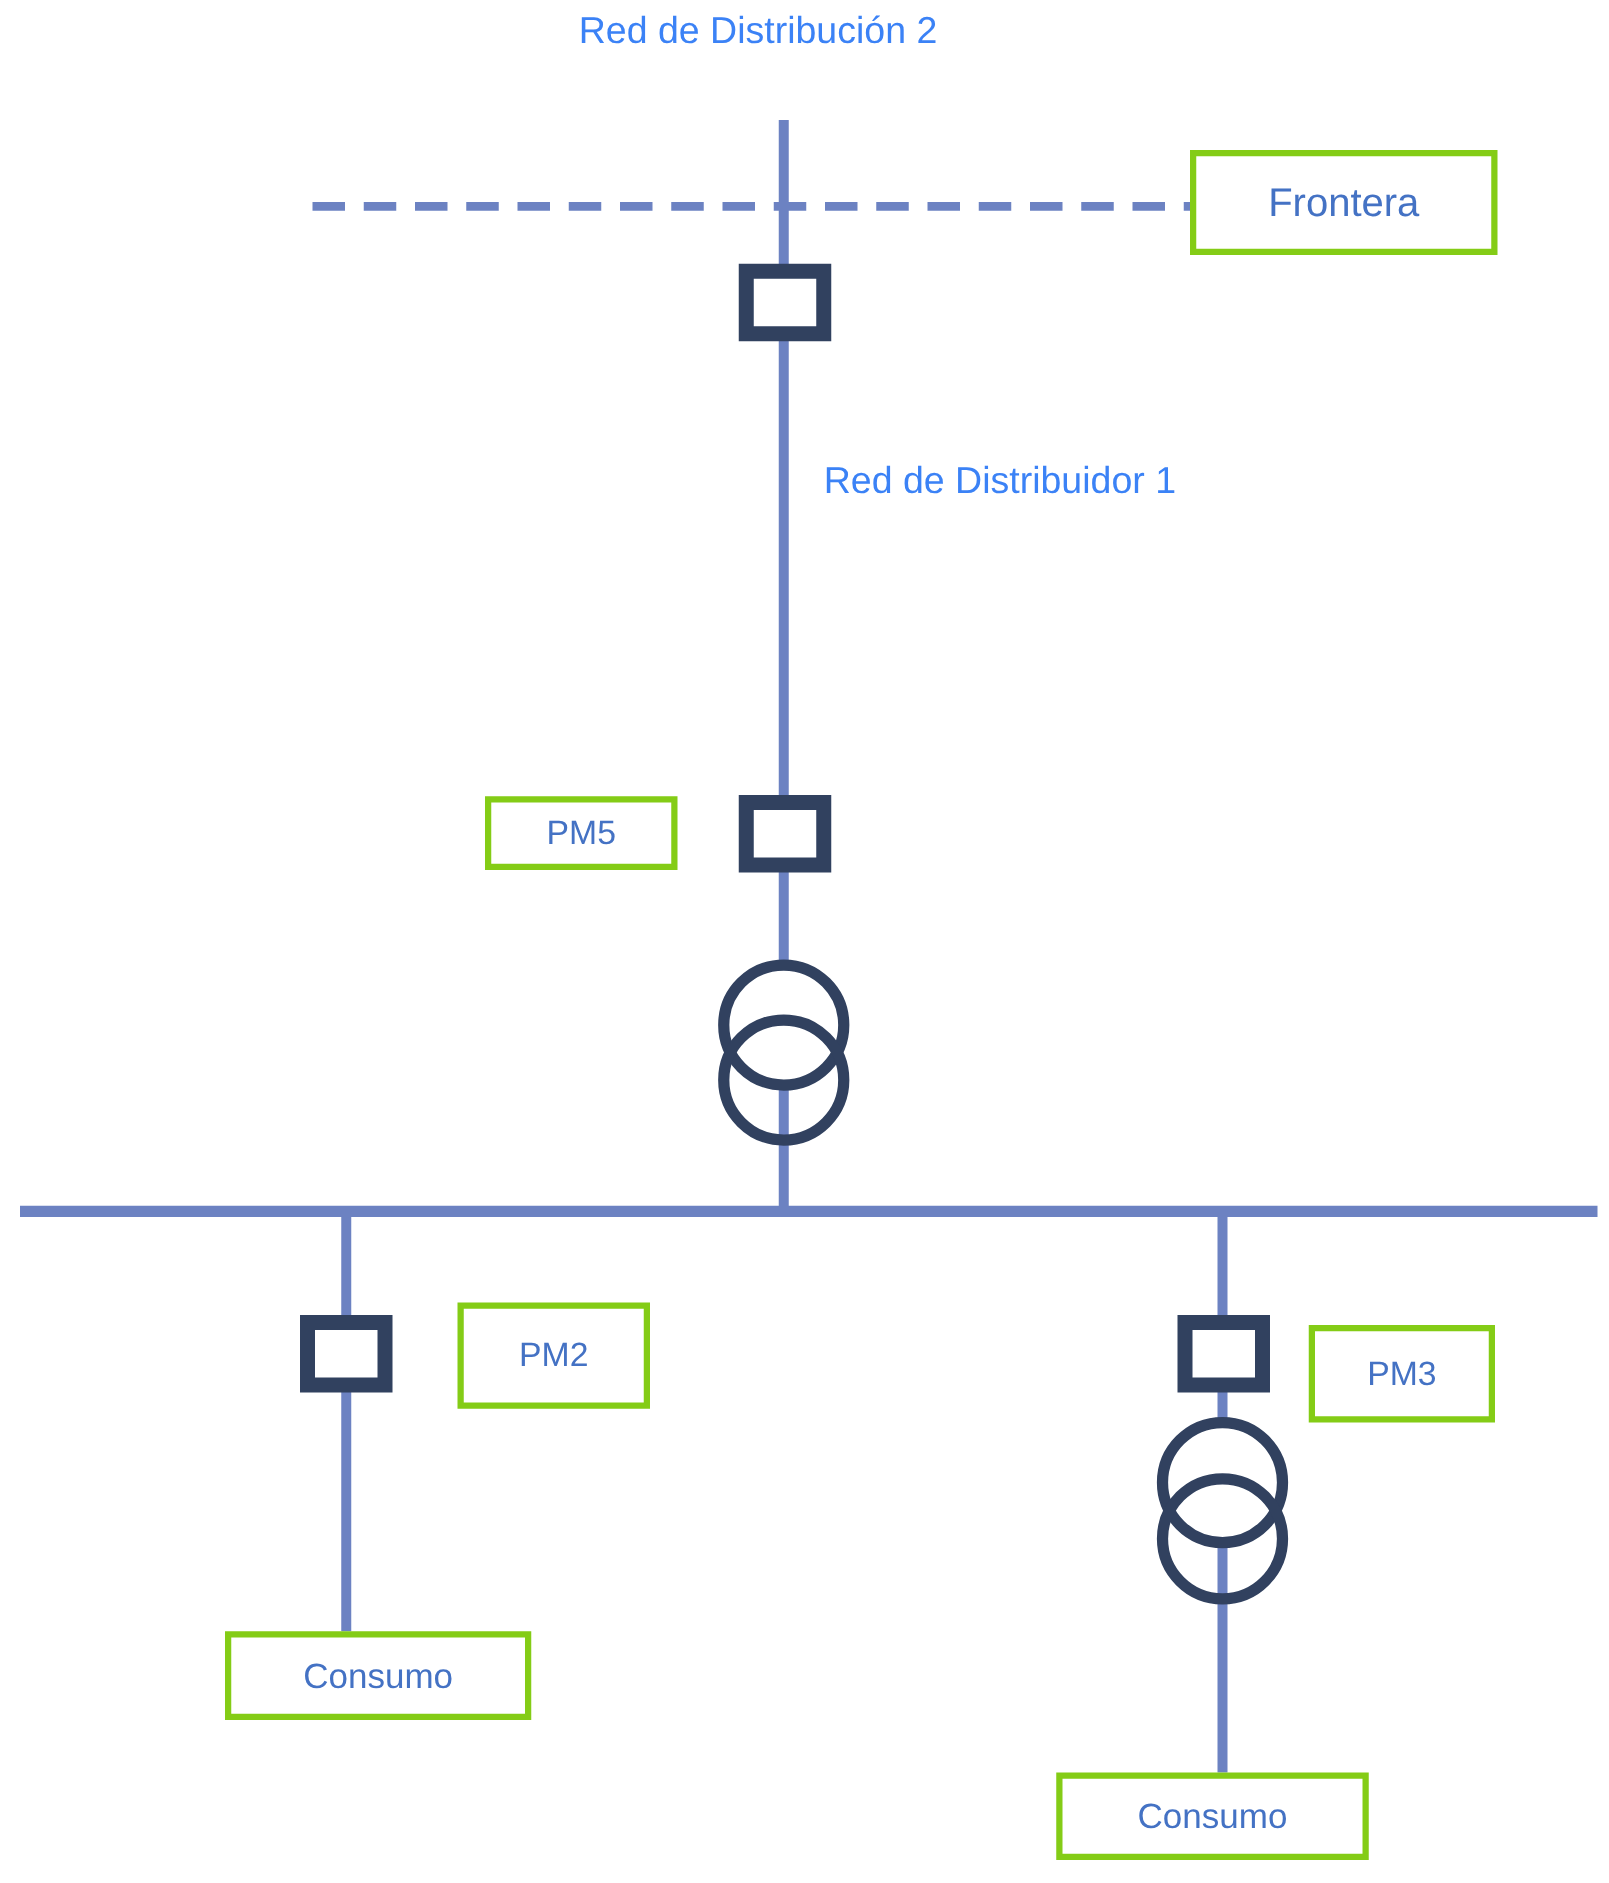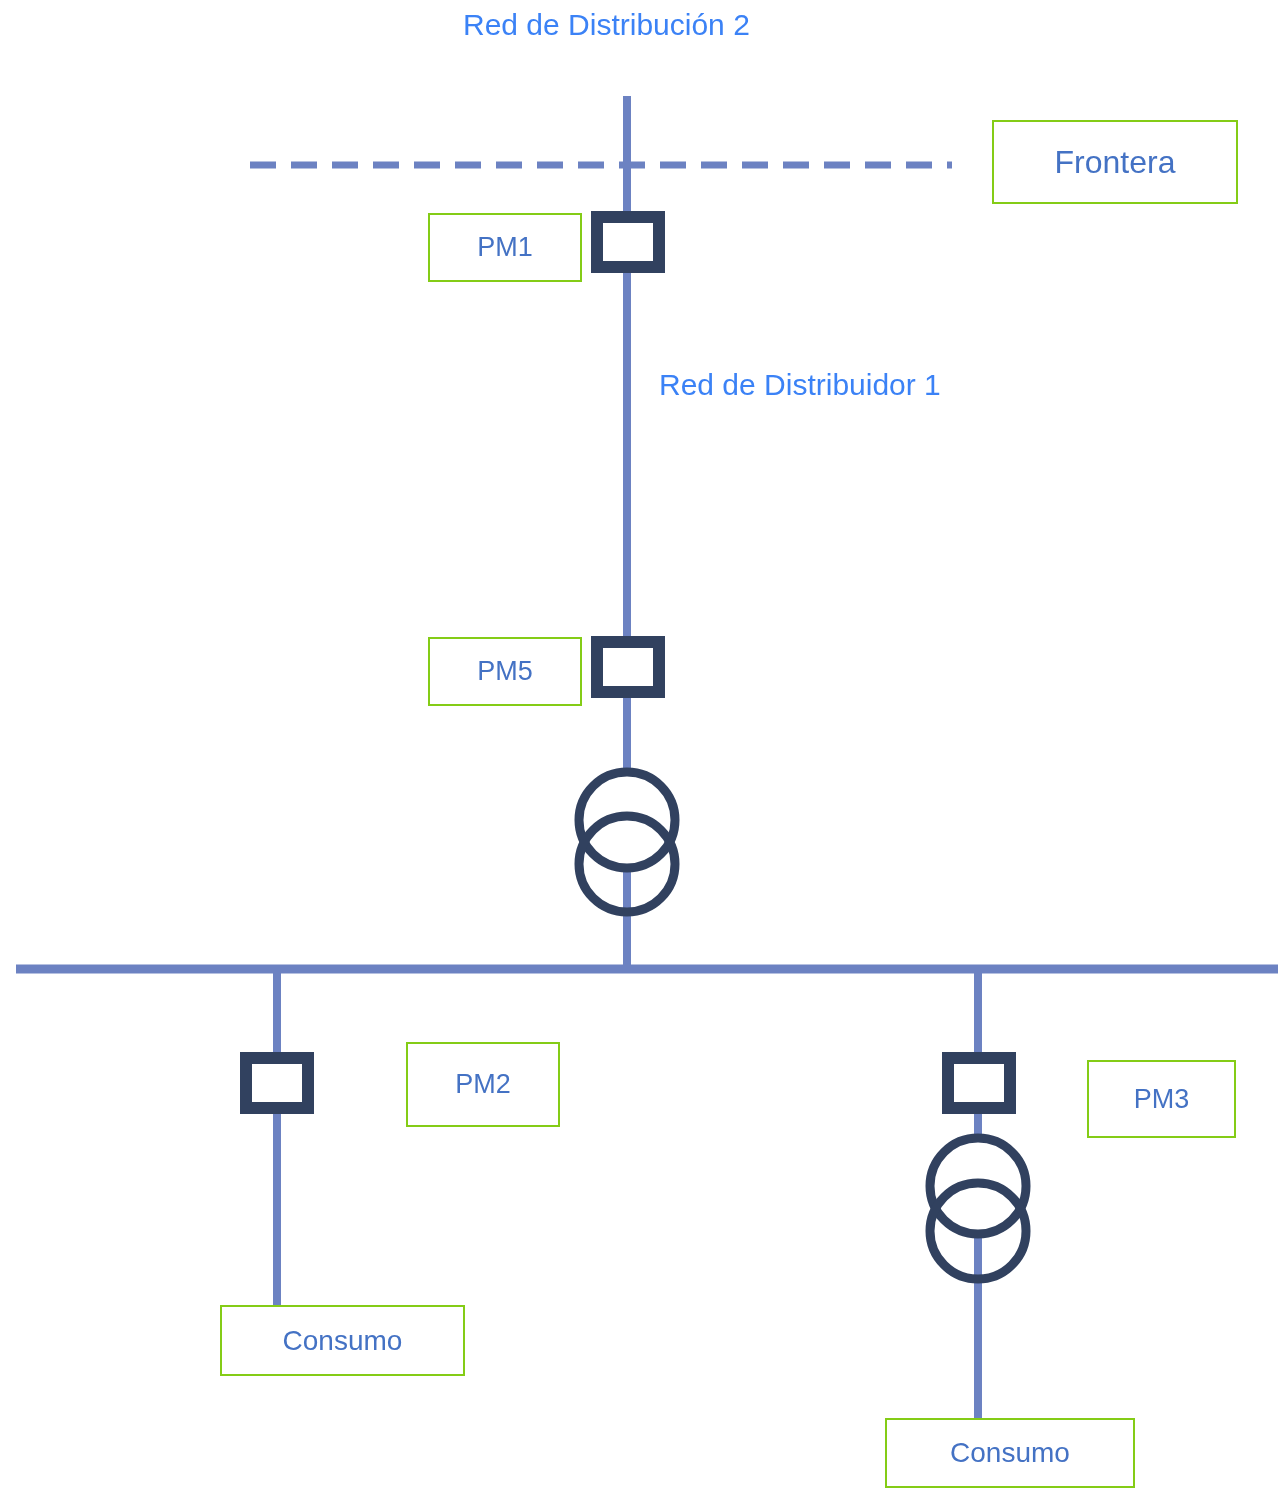--- a/index.html
+++ b/index.html
@@ -21,42 +21,41 @@
     position: absolute;
     left: 0;
     top: 0;
     width: 1287px;
     height: 1506px;
   }
   .label-box {
     position: absolute;
     box-sizing: border-box;
     background: #ffffff;
-    border: 2px solid #84cc16;
+    border: 5px solid #84cc16;
     display: flex;
     align-items: center;
     justify-content: center;
     color: #4472C4;
     font-family: "Liberation Sans", sans-serif;
     font-weight: 400;
-    margin-left: 40px;
   }
   .plain-text {
     position: absolute;
     color: #3b82f6;
     font-family: "Liberation Sans", sans-serif;
     font-weight: 400;
     white-space: nowrap;
   }
   #title-text { font-size: 30px; left: 463px; top: 8px; }
   #mid-text   { font-size: 30px; left: 659px; top: 368px; }
 
   #box-frontera { left: 952px; top: 120px;  width: 246px; height: 84px;  font-size: 32px; }
   #box-pm1      { left: 388px; top: 213px;  width: 154px; height: 69px;  font-size: 27px; }
-  #box-pm5      { left: 388px; top: 637px;  width: 154px; height: 69px;  font-size: 27px; }
+  #box-pm5      { left: 388px; top: 637px;  width: 154px; height: 59px;  font-size: 27px; }
   #box-pm2      { left: 366px; top: 1042px; width: 154px; height: 85px;  font-size: 27px; }
   #box-pm3      { left: 1047px; top: 1060px; width: 149px; height: 78px; font-size: 27px; }
   #box-consumo-left  { left: 180px; top: 1305px; width: 245px; height: 71px; font-size: 28px; }
   #box-consumo-right { left: 845px; top: 1418px; width: 250px; height: 70px; font-size: 28px; }
 </style>
 </head>
 <body>
 
 <div id="canvas">
 
@@ -90,21 +89,20 @@
 
     <rect x="948" y="1058" width="62" height="50" fill="#ffffff" stroke="#31415F" stroke-width="12"></rect>
   </svg>
 
   <div class="plain-text" id="title-text">Red de Distribución 2</div>
 
   <div class="plain-text" id="mid-text">Red de Distribuidor 1</div>
 
   <div class="label-box" id="box-frontera">Frontera</div>
 
-  <div class="label-box" id="box-pm1">PM1</div>
 
   <div class="label-box" id="box-pm5">PM5</div>
 
   <div class="label-box" id="box-pm2">PM2</div>
 
   <div class="label-box" id="box-pm3">PM3</div>
 
   <div class="label-box" id="box-consumo-left">Consumo</div>
 
   <div class="label-box" id="box-consumo-right">Consumo</div>

